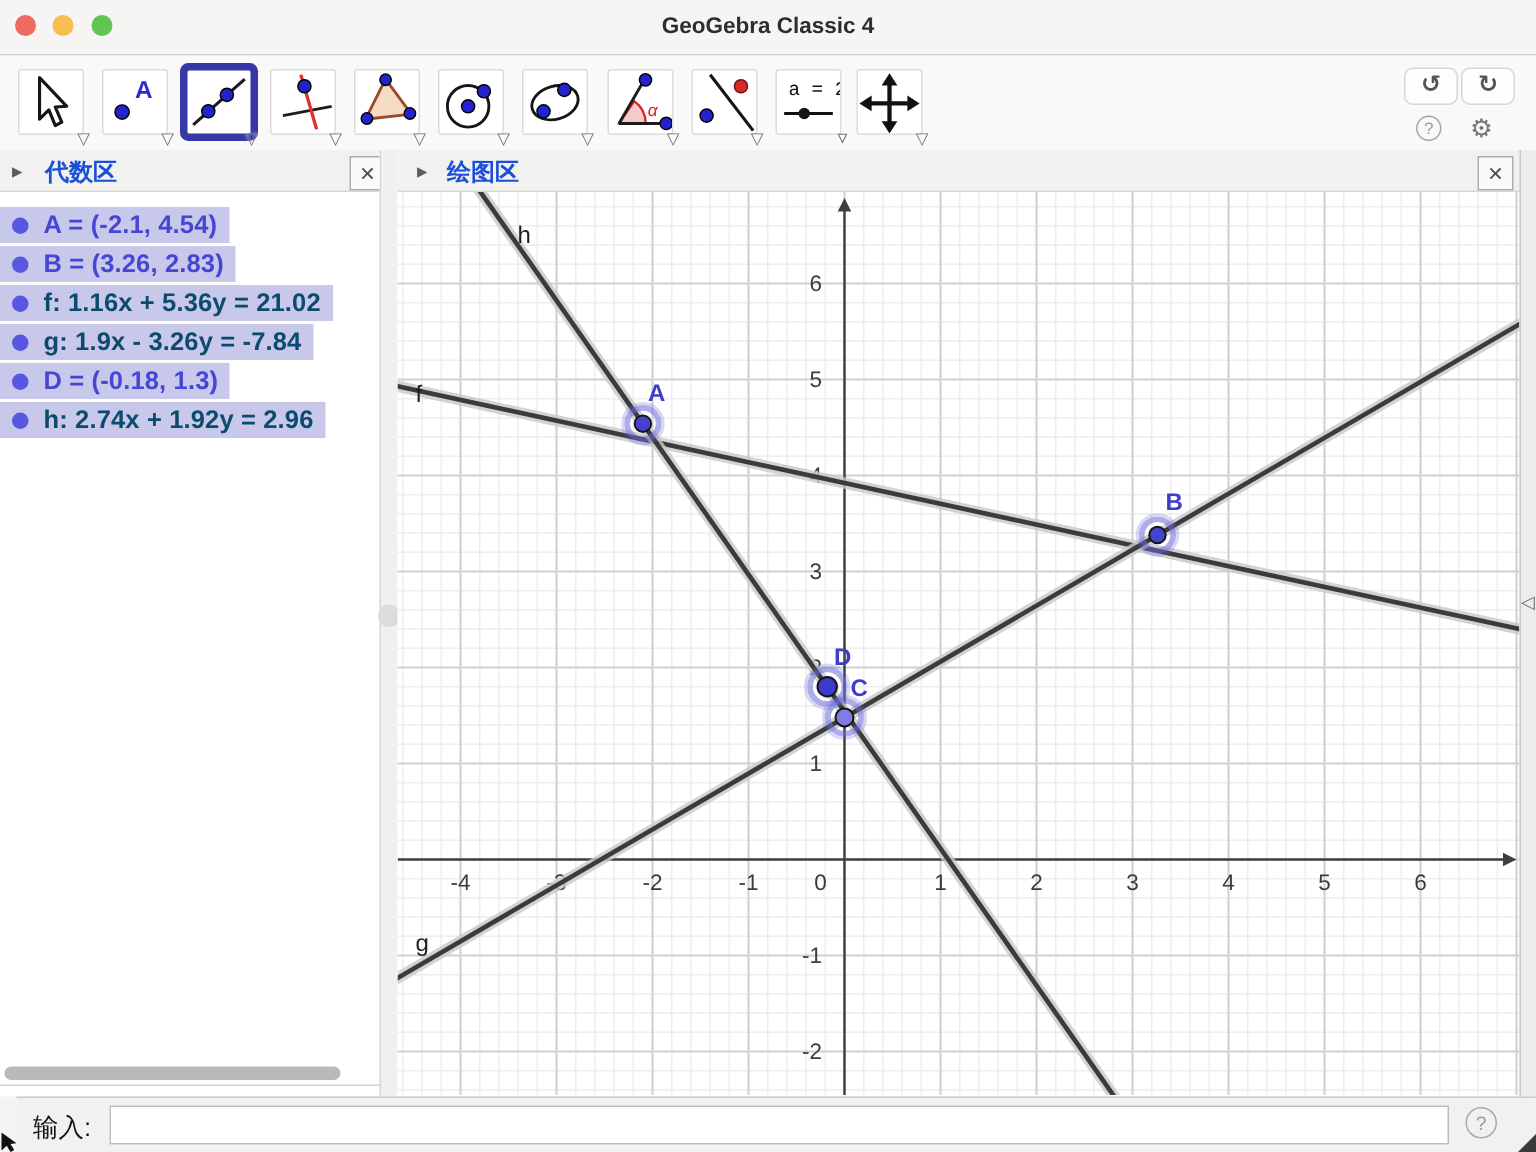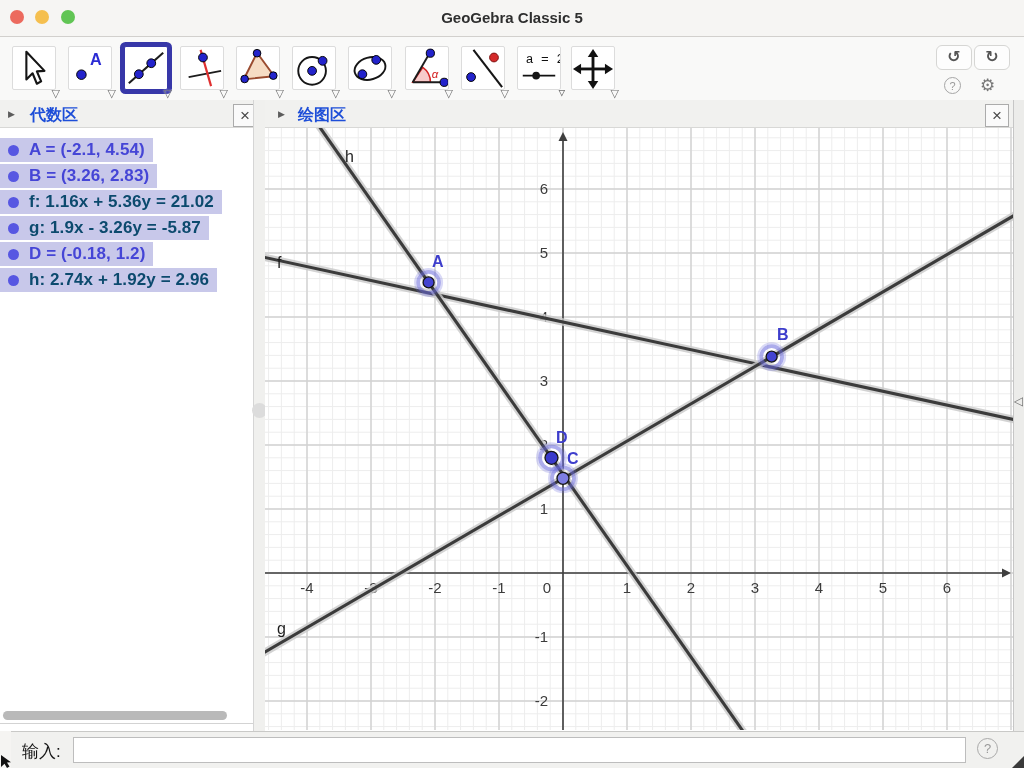--- a/index.html
+++ b/index.html
@@ -66,21 +66,21 @@
 </style>
 </head>
 <body>
 
 <div class="window">
 
   <div class="titlebar">
     <div class="tl-btn tl-red"></div>
     <div class="tl-btn tl-yellow"></div>
     <div class="tl-btn tl-green"></div>
-    <div class="win-title">GeoGebra Classic 5</div>
+    <div class="win-title">GeoGebra Classic 4</div>
   </div>
 
   <div class="toolbar">
     <div>
         <div class="tool-btn" style="left: 12px;">
           <svg viewBox="0 0 44 44">
             <path d="M14 5 L14 34 L20.5 27.5 L25 38.5 L29.5 36 L25 25.5 L33 25 Z" fill="#fff" stroke="#151515" stroke-width="2.2" stroke-linejoin="round"></path>
           </svg>
           <span class="dd">▽</span>
         </div>
@@ -191,25 +191,25 @@
         <div class="alg-row"><span class="alg-hl">
             <span class="bullet"></span>
             <span class="alg-text point">B = (3.26, 2.83)</span>
           </span></div>
         <div class="alg-row"><span class="alg-hl">
             <span class="bullet"></span>
             <span class="alg-text line">f: 1.16x + 5.36y = 21.02</span>
           </span></div>
         <div class="alg-row"><span class="alg-hl">
             <span class="bullet"></span>
-            <span class="alg-text line">g: 1.9x - 3.26y = -5.87</span>
-          </span></div>
-        <div class="alg-row"><span class="alg-hl">
-            <span class="bullet"></span>
-            <span class="alg-text point">D = (-0.18, 1.2)</span>
+            <span class="alg-text line">g: 1.9x - 3.26y = -7.84</span>
+          </span></div>
+        <div class="alg-row"><span class="alg-hl">
+            <span class="bullet"></span>
+            <span class="alg-text point">D = (-0.18, 1.3)</span>
           </span></div>
         <div class="alg-row"><span class="alg-hl">
             <span class="bullet"></span>
             <span class="alg-text line">h: 2.74x + 1.92y = 2.96</span>
           </span></div>
       </div>
     <div class="alg-bottom-line"></div>
     <div class="alg-scroll-thumb"></div>
   </div>
 

